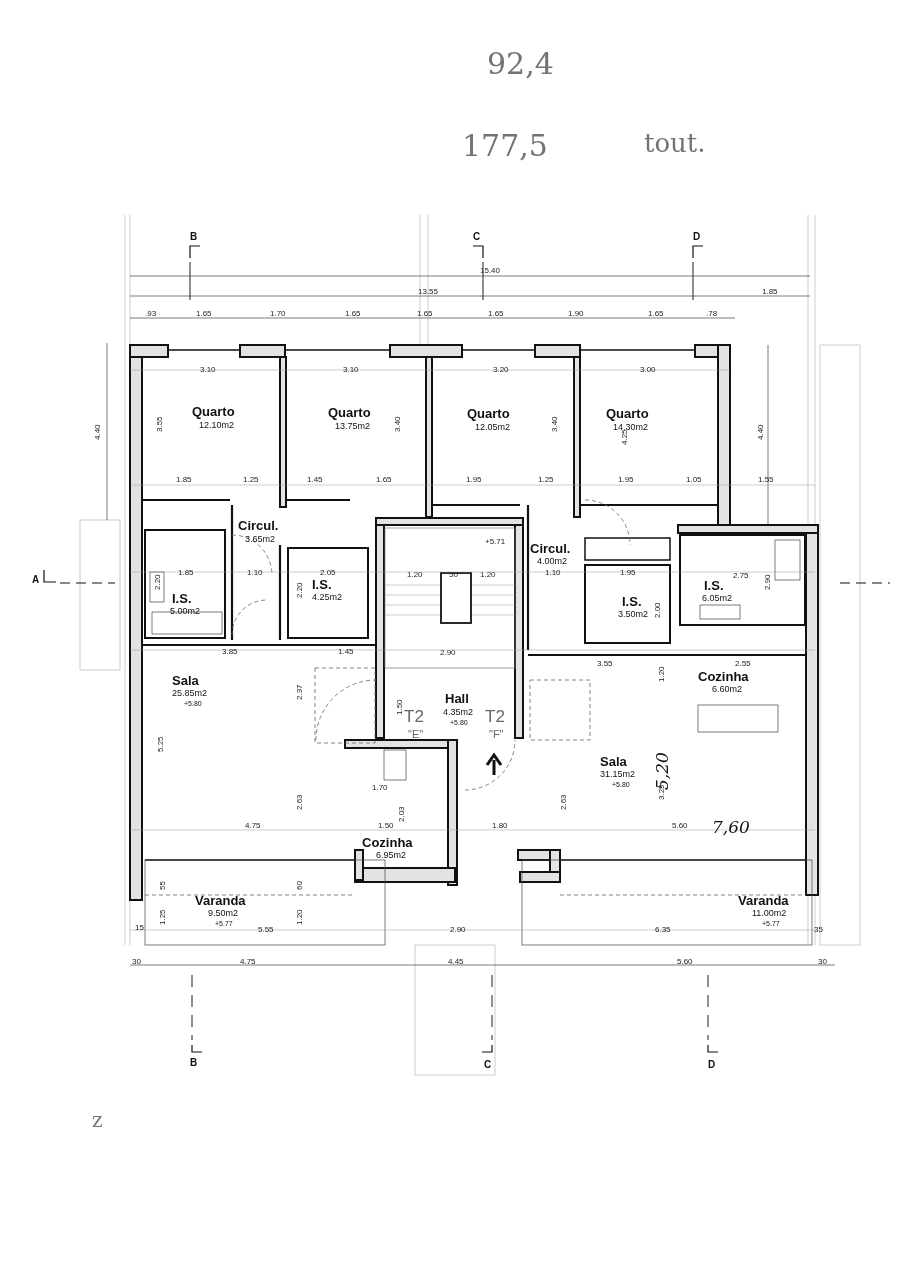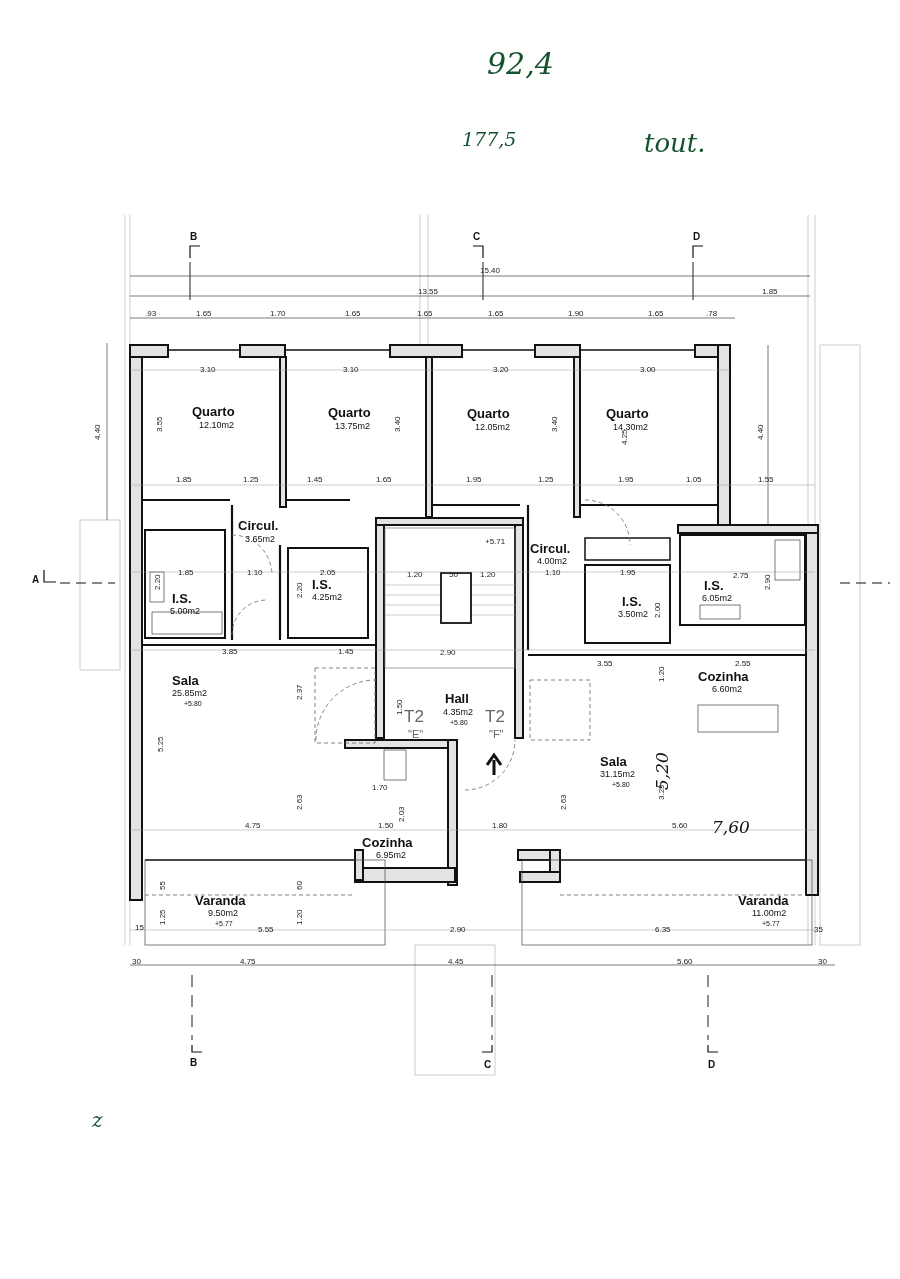--- a/index.html
+++ b/index.html
@@ -1,34 +1,34 @@
 <!DOCTYPE html>
 <html><head>
 <meta charset="utf-8">
 <style>
   html, body { margin: 0; padding: 0; background: #ffffff; }
   body { width: 900px; height: 1279px; position: relative; overflow: hidden;
          font-family: "Liberation Sans", sans-serif; color: #111; }
-  .hand { position: absolute; font-family: "DejaVu Serif", serif; font-style: italic; color: #14532d; }
+  .hand { position: absolute; font-family: "DejaVu Serif", serif; color: #737373; }
   #plan { position: absolute; left: 0; top: 0; }
   .room-name { font-family: "Liberation Sans", sans-serif; font-size: 13px; font-weight: bold; fill: #111; }
   .room-area { font-family: "Liberation Sans", sans-serif; font-size: 9px; fill: #111; }
   .dim { font-family: "Liberation Sans", sans-serif; font-size: 8px; fill: #222; }
   .sec { font-family: "Liberation Sans", sans-serif; font-size: 10px; font-weight: bold; fill: #111; }
   .wall { fill: #e3e3e3; stroke: #111; stroke-width: 2; }
   .thin { stroke: #444; stroke-width: 0.7; fill: none; }
   .dash { stroke: #666; stroke-width: 0.8; fill: none; stroke-dasharray: 4 3; }
   .grid { stroke: #999; stroke-width: 0.5; fill: none; }
   .inner { stroke: #111; stroke-width: 2.2; fill: none; }
 </style>
 </head>
 <body>
 
 <div class="hand" style="left:487px; top:46px; font-size:30px;">92,4</div>
-<div class="hand" style="left:462px; top:128px; font-size:19px;">177,5</div>
+<div class="hand" style="left:462px; top:128px; font-size:30px;">177,5</div>
 <div class="hand" style="left:600px; top:128px; font-size:26px;margin-left:44px;">tout.</div>
 <div class="hand" style="left:92px; top:1108px; font-size:20px;">z</div>
 
 <svg id="plan" width="900" height="1279" viewBox="0 0 900 1279">
 
   <g>
     <line class="grid" x1="125" y1="215" x2="125" y2="945"></line>
     <line class="grid" x1="130" y1="215" x2="130" y2="945"></line>
     <line class="grid" x1="420" y1="215" x2="420" y2="345"></line>
     <line class="grid" x1="428" y1="215" x2="428" y2="345"></line>

